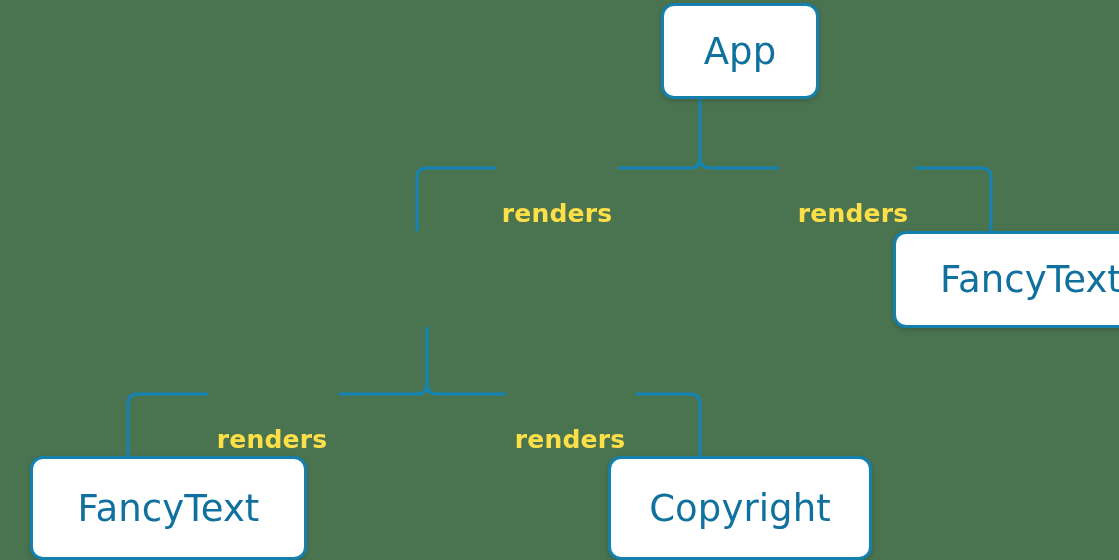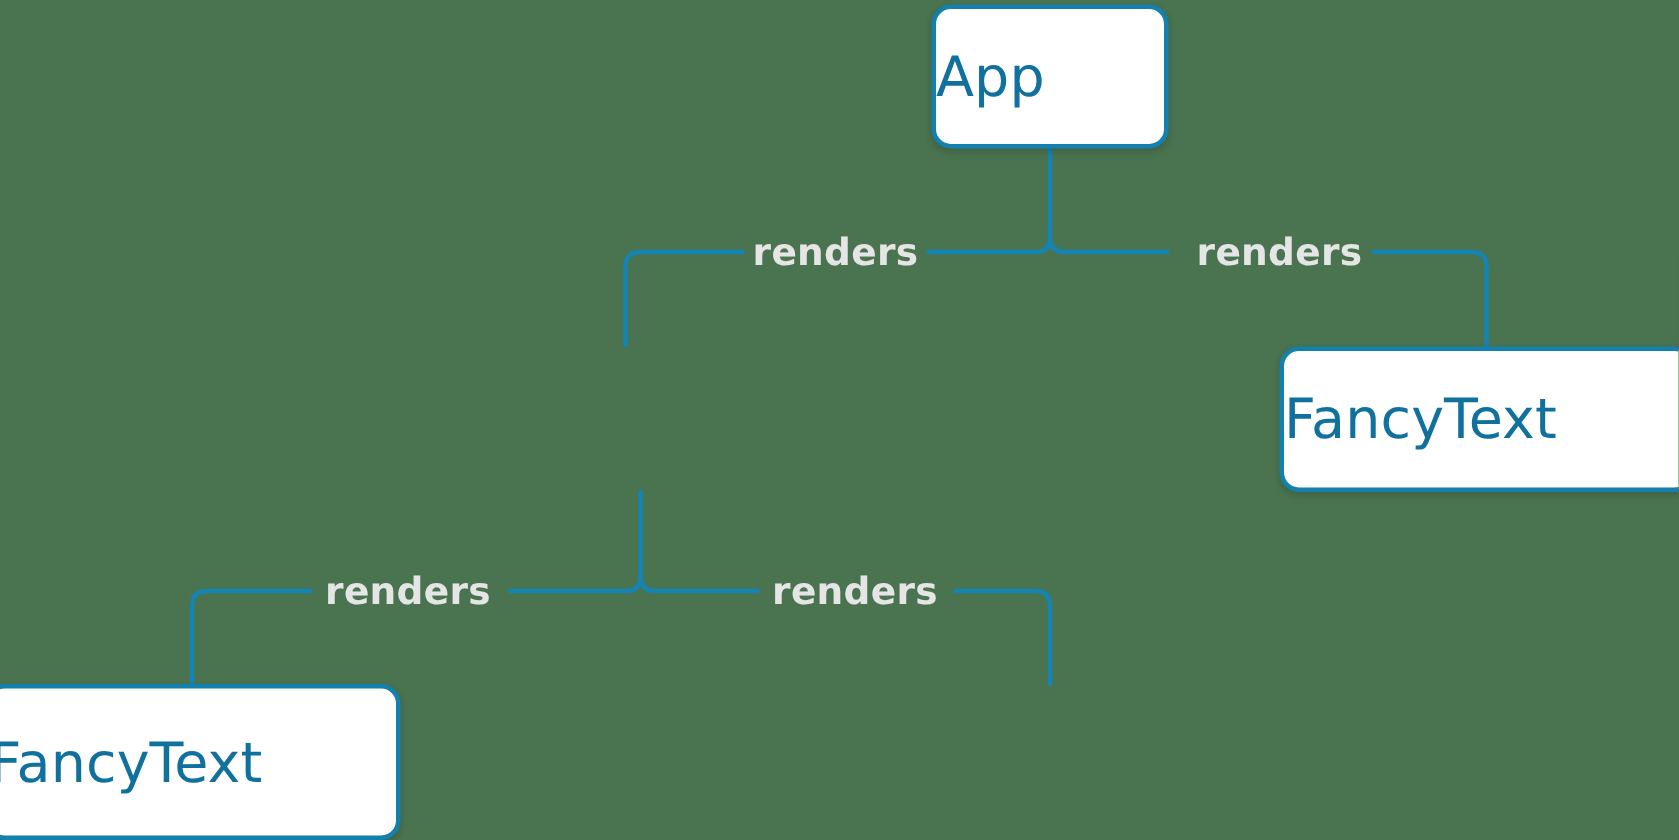--- a/index.html
+++ b/index.html
@@ -29,38 +29,41 @@
     pointer-events: none;
   }
   .node {
     position: absolute;
     background: #ffffff;
     border: 3px solid #1480ad;
     border-radius: 13px;
     box-sizing: border-box;
     display: flex;
     align-items: center;
+    justify-content: center;
     box-shadow: 0 2px 5px rgba(0,0,0,0.16);
+    margin-left: 40px;
   }
   .node-label {
     color: #11719e;
     font-size: 37px;
     line-height: 1;
     letter-spacing: 0.1px;
     white-space: nowrap;
   }
   .edge-label {
     position: absolute;
-    color: #e5e5e5;
+    color: #fde047;
     font-size: 25px;
     line-height: 1;
     font-weight: 600;
     white-space: nowrap;
     transform: translate(-50%, -50%);
     letter-spacing: 0.2px;
+    margin-top: 45px;
   }
 </style>
 </head>
 <body>
 
 <div id="diagram">
 
   <svg class="edges" viewBox="0 0 1119 560" width="1119" height="560" fill="none">
     <g stroke="#1484b5" stroke-width="3" fill="none" stroke-linecap="round" stroke-linejoin="round">
 
@@ -86,20 +89,23 @@
 
 
   <div class="node" style="left:853px; top:231px; width:276px; height:97px;">
     <span class="node-label">FancyText</span>
   </div>
 
   <div class="node" style="left:-10px; top:456px; width:277px; height:104px;">
     <span class="node-label">FancyText</span>
   </div>
 
+  <div class="node" style="left:568px; top:456px; width:264px; height:104px;">
+    <span class="node-label">Copyright</span>
+  </div>
 
   <span class="edge-label" style="left:557px; top:168px;">renders</span>
 
   <span class="edge-label" style="left:853px; top:168px;">renders</span>
 
   <span class="edge-label" style="left:272px; top:394px;">renders</span>
 
   <span class="edge-label" style="left:570px; top:394px;">renders</span>
 
 </div>

